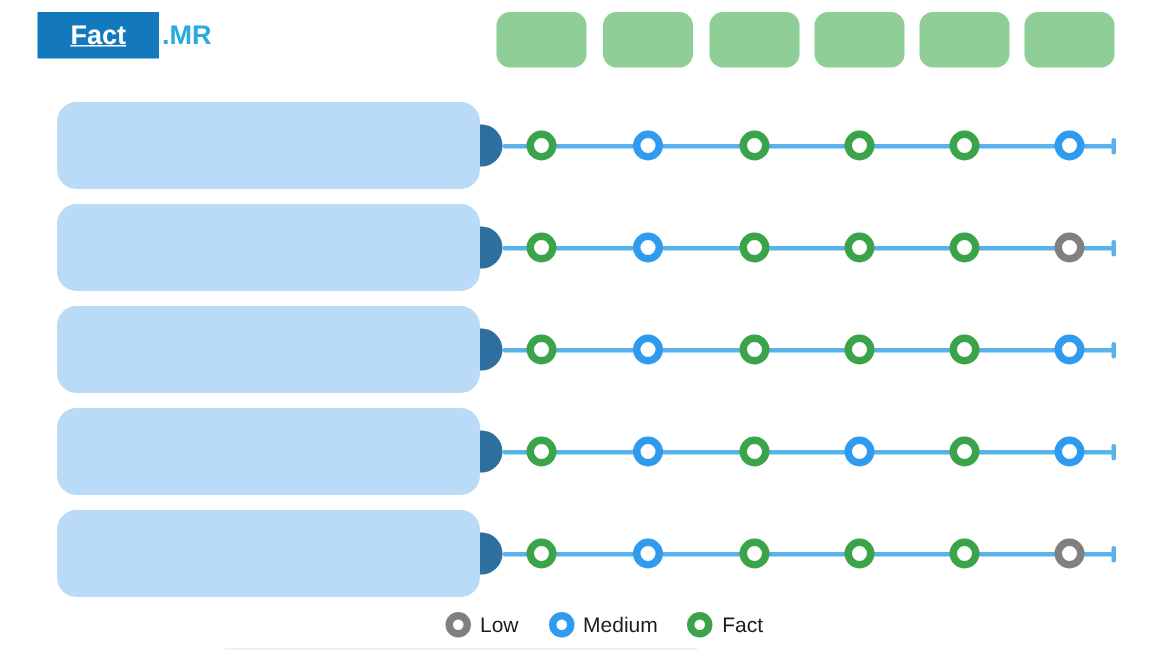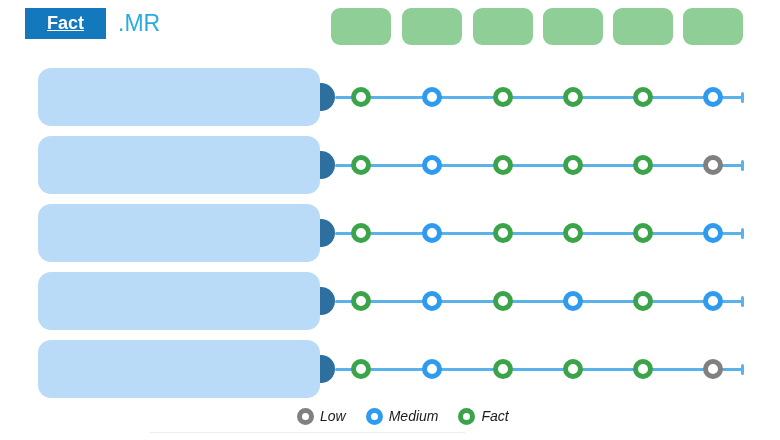--- a/index.html
+++ b/index.html
@@ -6,35 +6,35 @@
   body{font-family:"Liberation Sans",sans-serif;background:#ffffff;}
   .canvas{
     position:relative;width:780px;height:440px;background:#ffffff;overflow:hidden;
   }
   
   .logo{position:absolute;left:25px;top:8px;display:flex;align-items:center;}
   .logo-box{
     width:81px;height:31px;display:flex;align-items:center;justify-content:center;
     font-weight:bold;font-size:18px;color:#ffffff;letter-spacing:0px;text-decoration:underline;
   }
-  .logo-suffix{font-weight:normal;font-size:23px;margin-left:12px;}
+  .logo-suffix{font-weight:bold;font-size:18px;margin-left:2px;}
   
   .header-box{position:absolute;top:8px;width:60px;height:37px;border-radius:9px;}
   
   .row-label{position:absolute;left:38px;width:282px;height:58px;border-radius:13px;}
   .row-notch{position:absolute;left:320px;width:15px;height:28px;border-radius:0 14px 14px 0;}
   .row-line{position:absolute;height:3px;border-radius:2px;}
   .row-tick{position:absolute;width:3px;height:11px;border-radius:2px;}
   .dot{
     position:absolute;width:20px;height:20px;border-radius:50%;
     background:#ffffff;box-sizing:border-box;border:5px solid #999;
   }
   
   .legend{position:absolute;left:297px;top:404px;height:24px;display:flex;align-items:center;gap:20px;}
-  .legend-item{display:flex;align-items:center;gap:6px;font-style:italic;}
+  .legend-item{display:flex;align-items:center;gap:6px;}
   .legend-dot{width:17px;height:17px;border-radius:50%;box-sizing:border-box;background:#ffffff;border:5px solid #999;}
   .legend-label{font-size:14px;color:#1b1b1b;}
   .bottom-divider{position:absolute;left:150px;top:432px;width:315px;height:1px;background:#ededed;}
 </style>
 </head>
 <body>
 
 <div class="canvas">
 
   <div class="logo">

